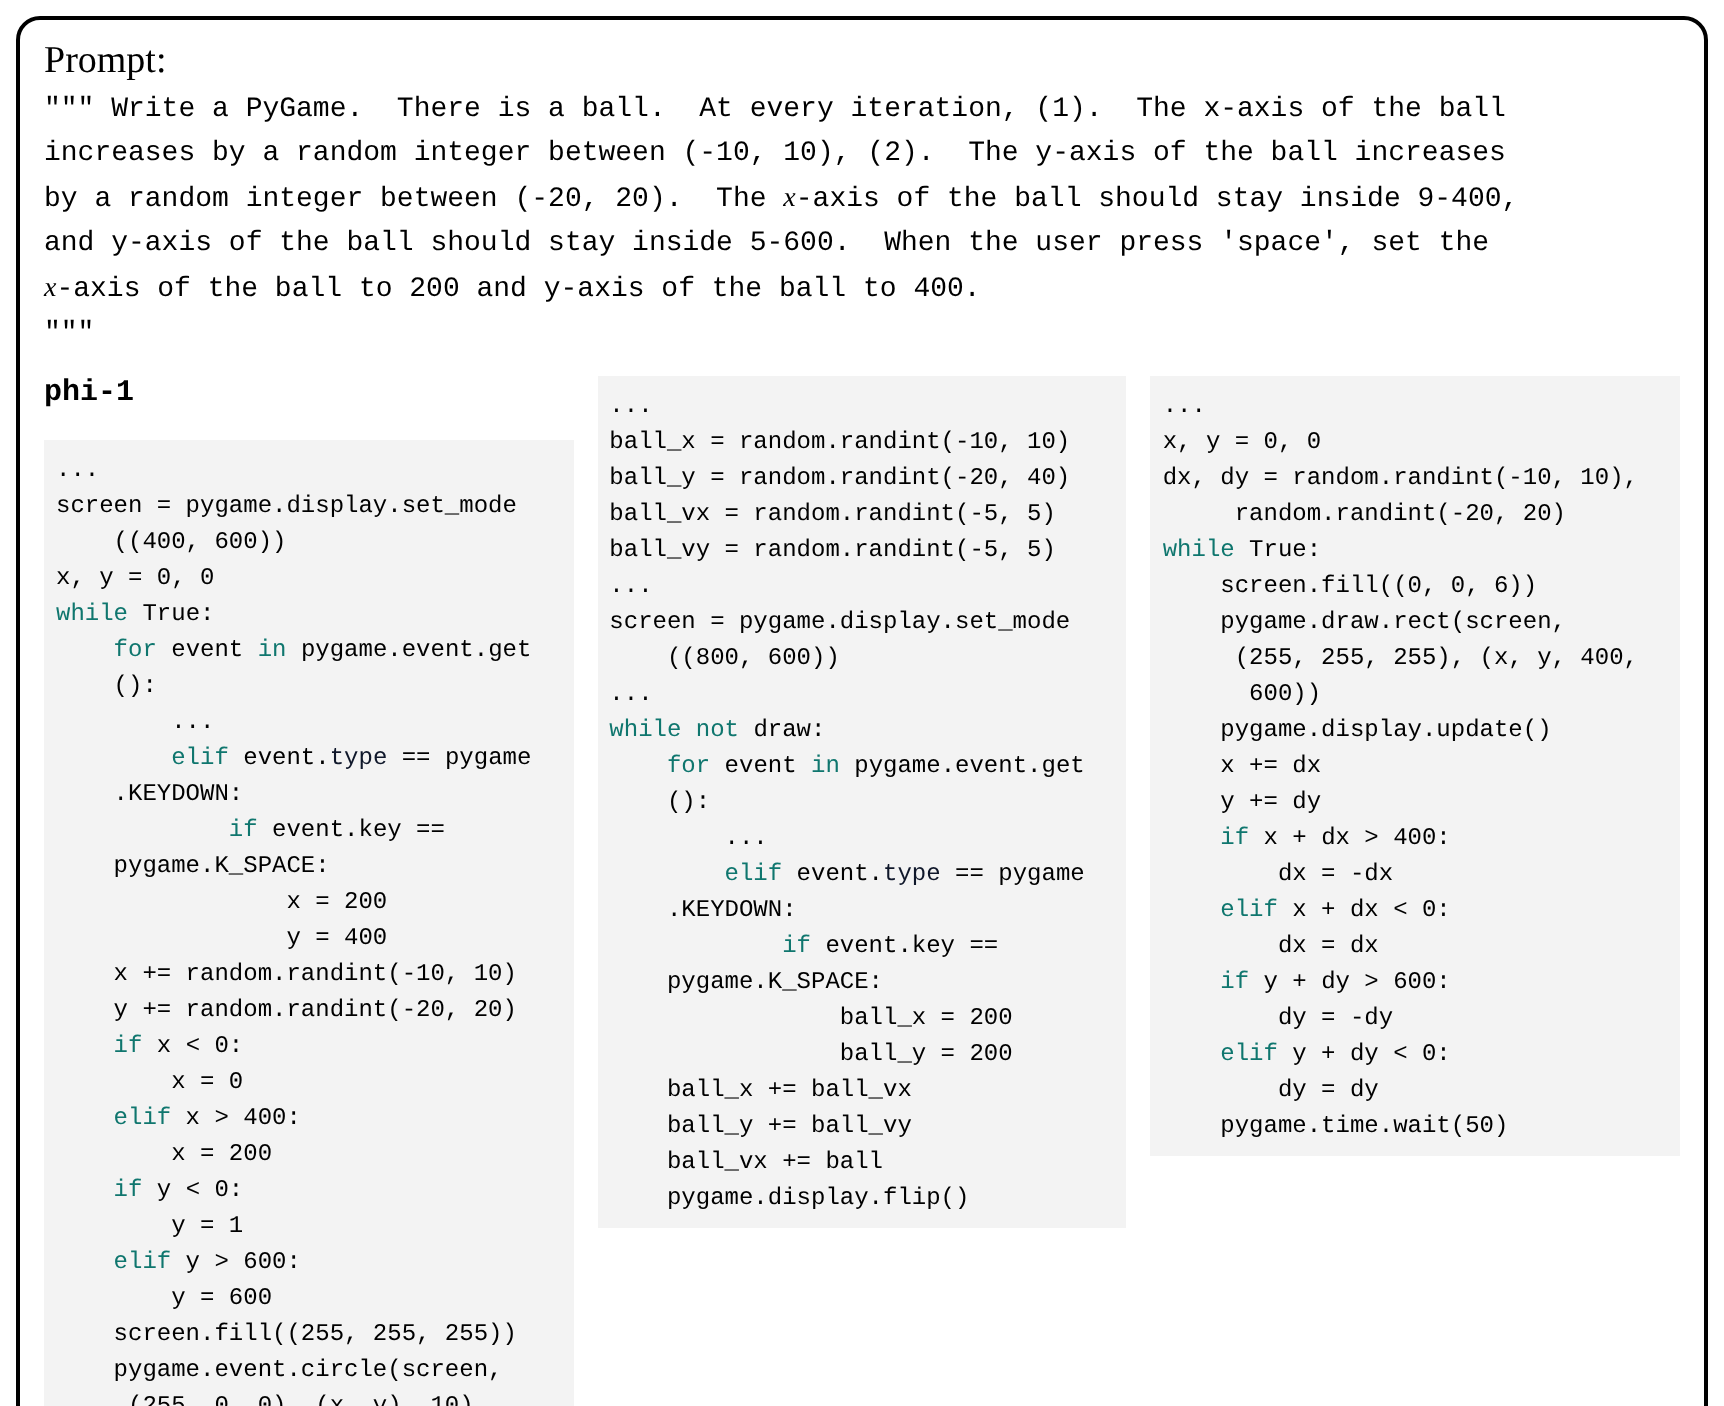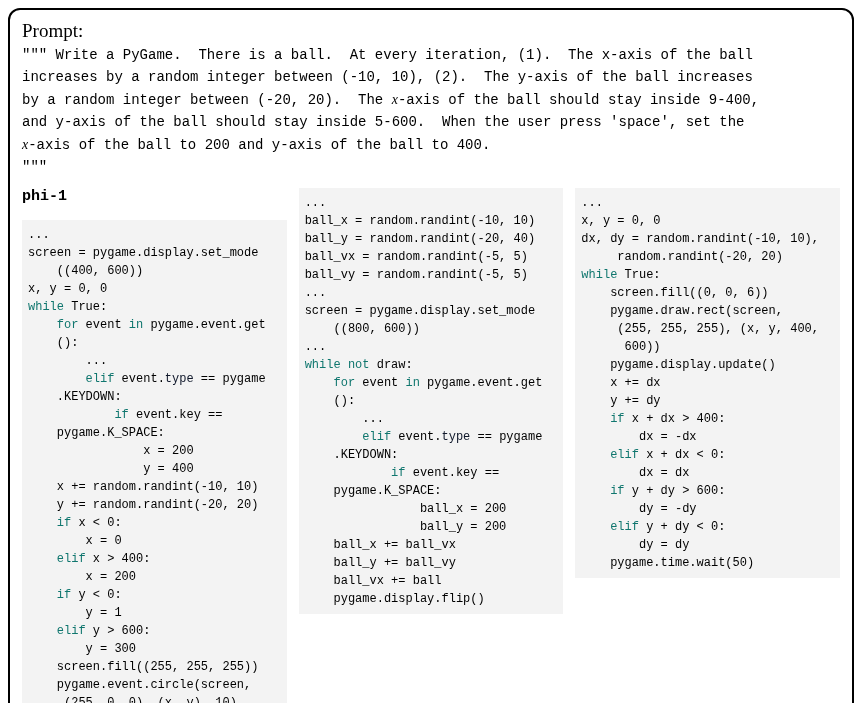--- a/index.html
+++ b/index.html
@@ -92,21 +92,21 @@
 <span>                y = 400</span>
 <span>    x += random.randint(-10, 10)</span>
 <span>    y += random.randint(-20, 20)</span>
 <span class="kw-blue">    if</span><span> x &lt; 0:</span>
 <span>        x = 0</span>
 <span class="kw-blue">    elif</span><span> x &gt; 400:</span>
 <span>        x = 200</span>
 <span class="kw-blue">    if</span><span> y &lt; 0:</span>
 <span>        y = 1</span>
 <span class="kw-blue">    elif</span><span> y &gt; 600:</span>
-<span>        y = 300</span>
+<span>        y = 600</span>
 <span>    screen.fill((255, 255, 255))</span>
 <span>    pygame.event.circle(screen,</span>
 <span>     (255, 0, 0), (x, y), 10)</span>
 <span>    pygame.display.update()</span></div>
     </div>
 
     <div class="col">
       <div class="code-block"><span>...</span>
 <span>ball_x = random.randint(-10, 10)</span>
 <span>ball_y = random.randint(-20, 40)</span>

